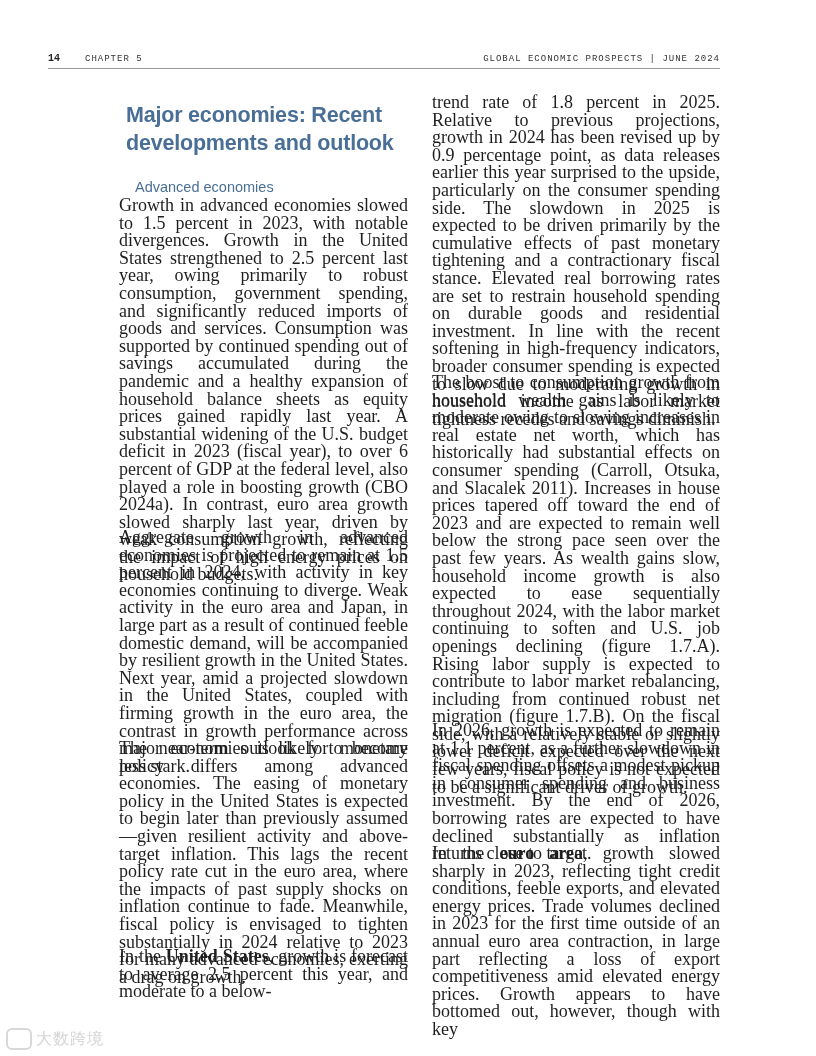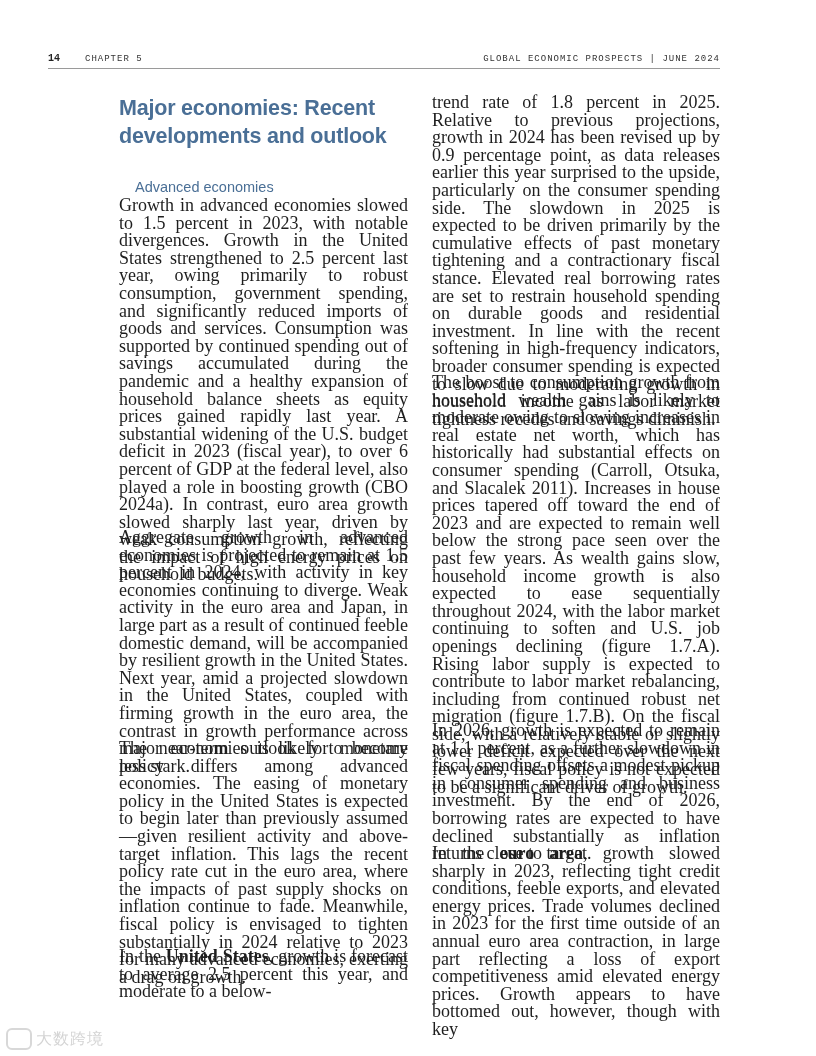--- a/index.html
+++ b/index.html
@@ -13,21 +13,21 @@
     position: absolute; left: 48px; top: 51px; width: 672px; height: 16px;
     font-family: Liberation Mono, monospace;
     font-size: 9px; letter-spacing: 1px; color: #333;
   }
   .running-header .page-num { position: absolute; left: 0; top: 2px; font-weight: bold; font-size: 10px; letter-spacing: 0; color: #222; }
   .running-header .chapter { position: absolute; left: 37px; top: 3px; }
   .running-header .pub { position: absolute; right: 0; top: 3px; }
   .header-rule { position: absolute; left: 48px; top: 68px; width: 672px; height: 1px; background: #9a9a9a; }
 
   .section-title {
-    position: absolute; left: 119px; top: 94px; width: 300px; margin: 0;
+    position: absolute; left: 119px; top: 94px; width: 300px; margin: 7px;
     font-family: "Liberation Sans", "DejaVu Sans", sans-serif;
     font-weight: bold; font-size: 21.5px; line-height: 28px; color: #4a6f96;
     letter-spacing: -0.2px;
   }
   .subsection-title {
     position: absolute; left: 119px; top: 163px; margin: 16px;
     font-family: "Liberation Sans", "DejaVu Sans", sans-serif;
     font-weight: normal; font-size: 14.5px; color: #4a6f96;
   }
   p.body {

